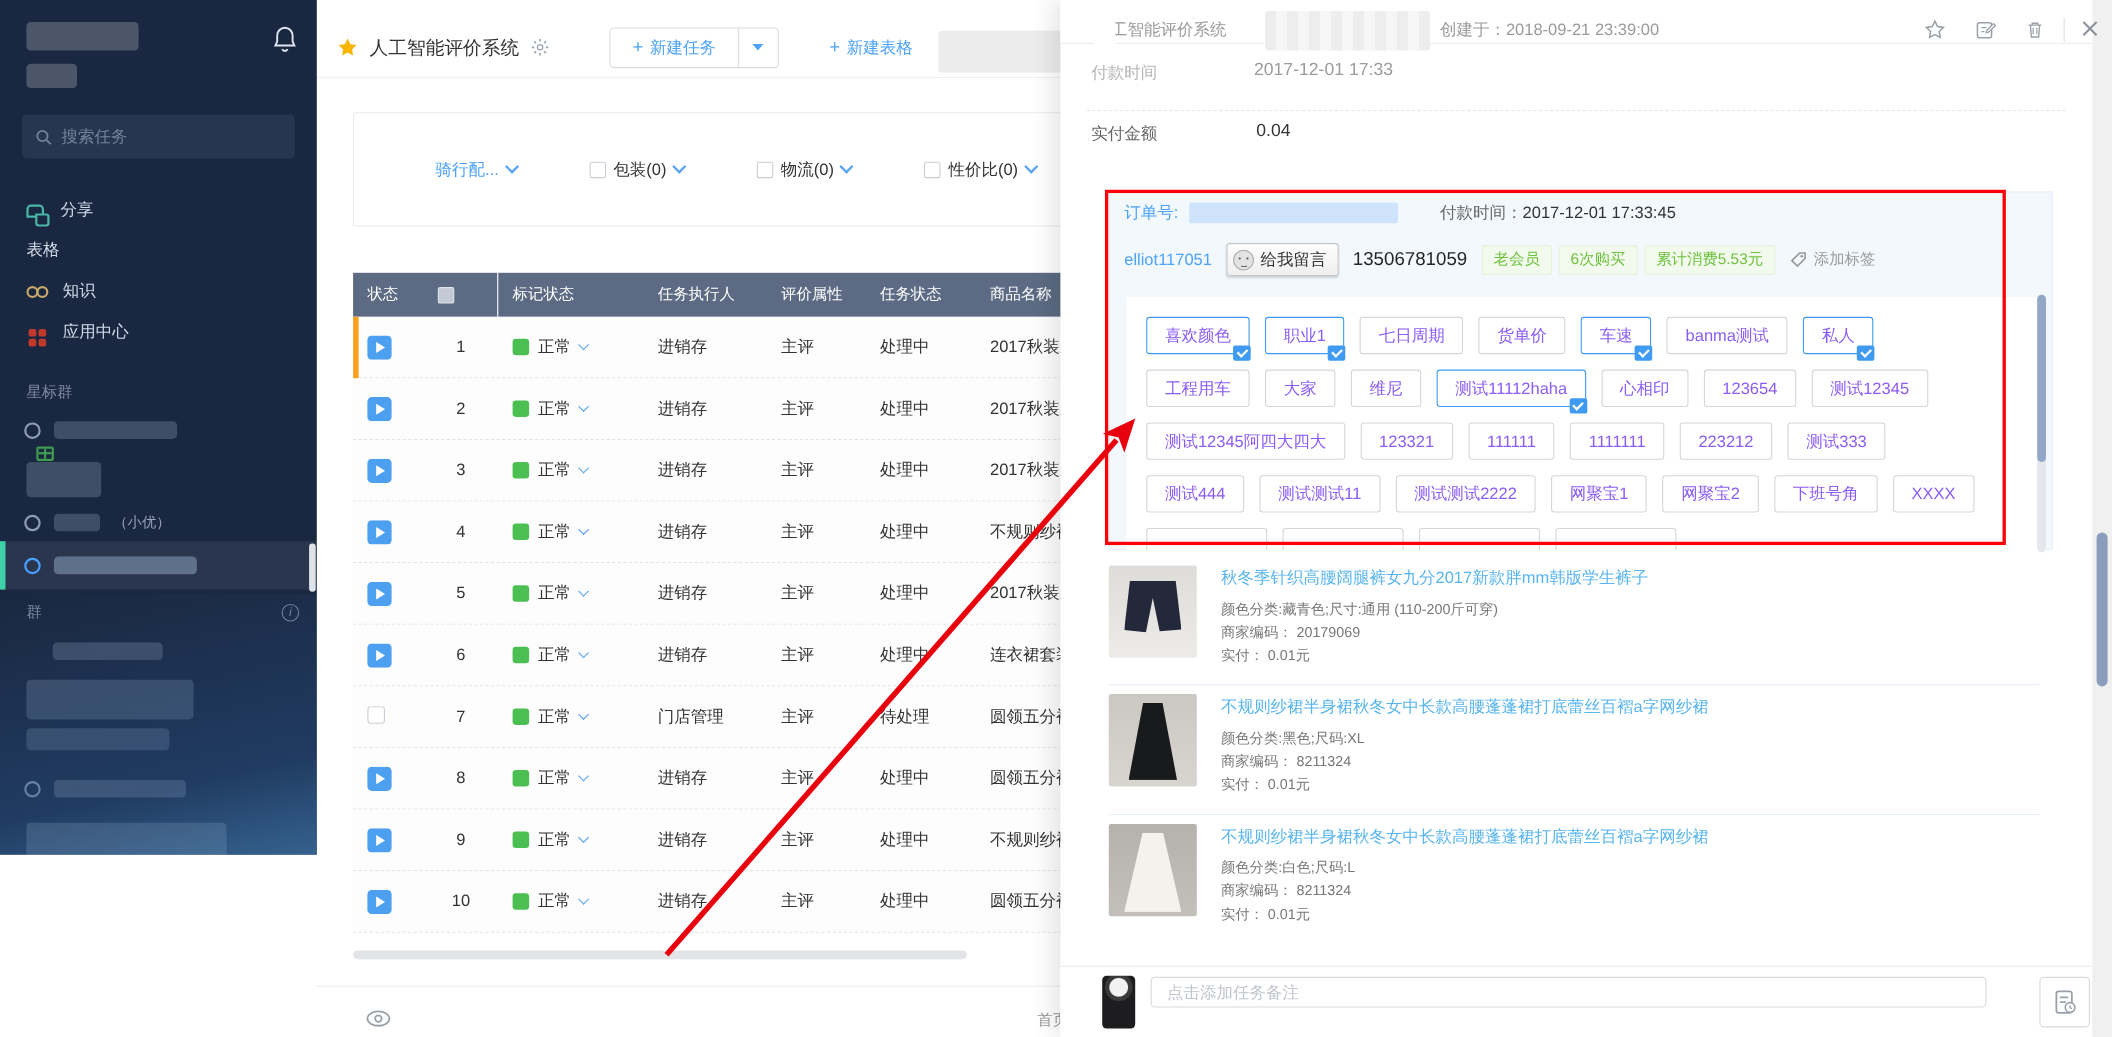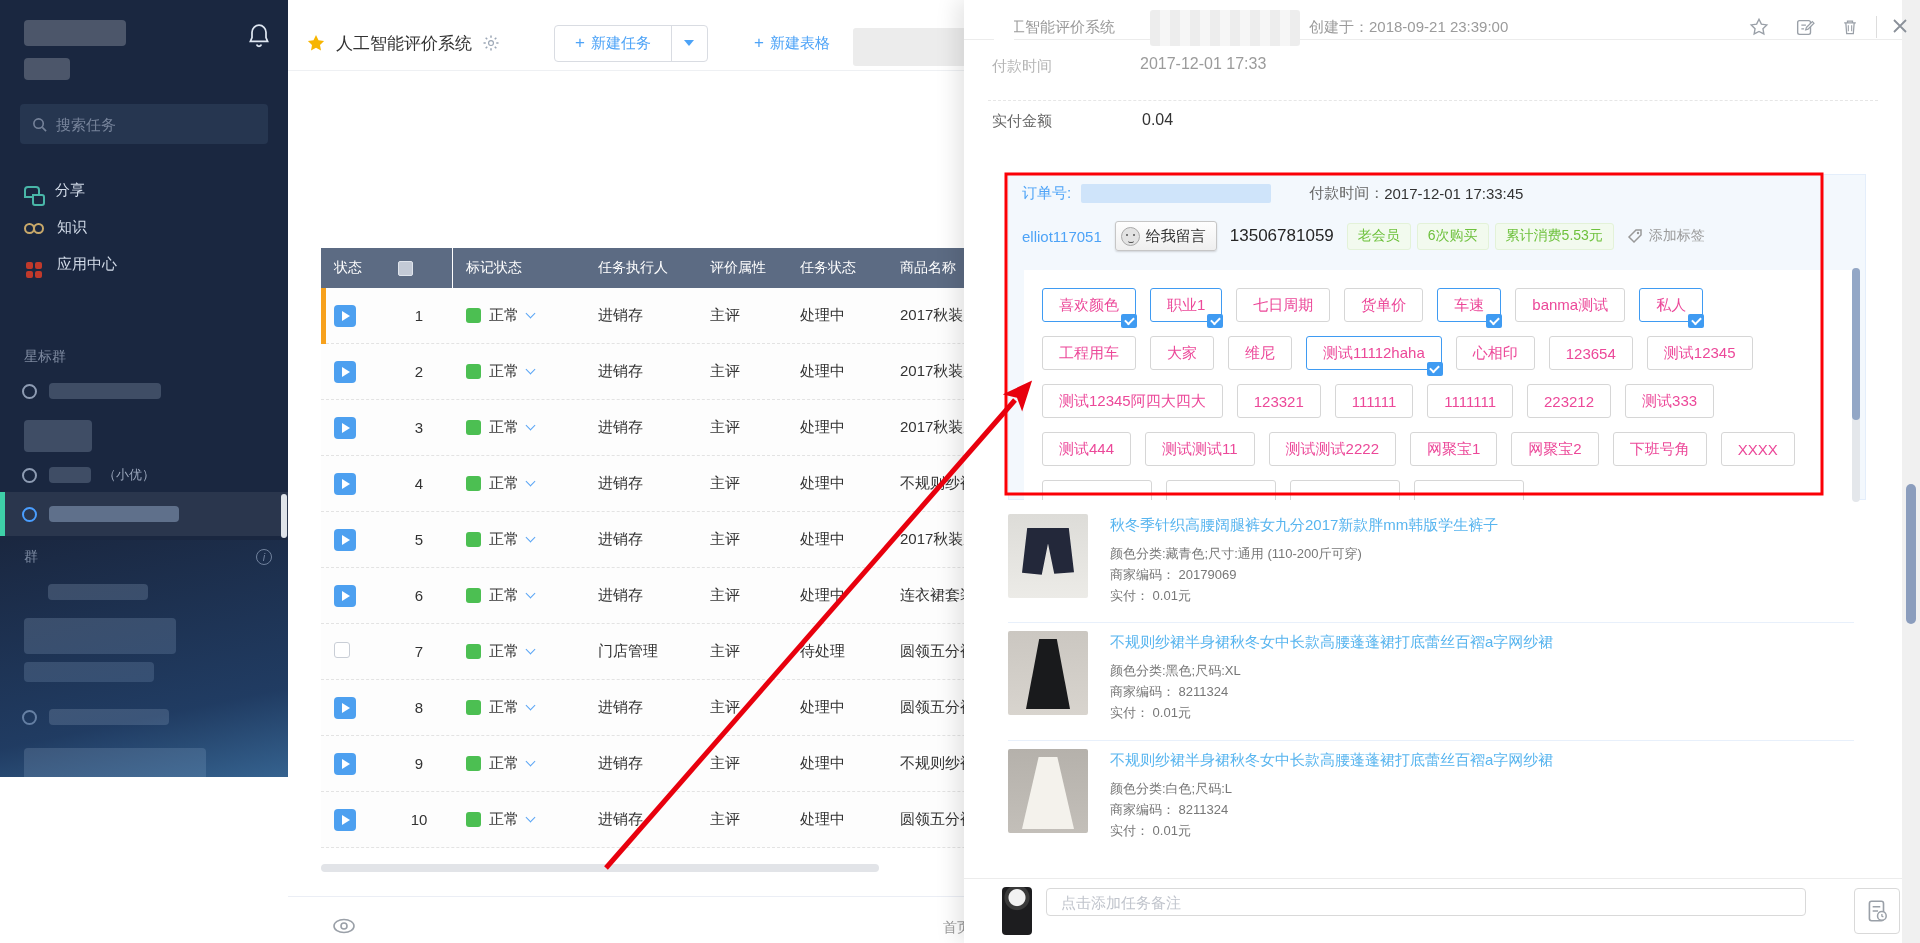--- a/index.html
+++ b/index.html
@@ -104,21 +104,21 @@
   .msg-btn{display:flex;align-items:center;gap:6px;height:30px;padding:0 10px 0 5px;border:1px solid #c6c6c6;border-radius:3px;background:linear-gradient(#fefefe,#efefef);box-shadow:0 1px 2px rgba(0,0,0,.15);font-size:15px;color:#333;cursor:pointer;}
   .face{width:19px;height:19px;border-radius:50%;background:#e3e3e3;border:1px solid #a9a9a9;position:relative;}
   .face::before{content:"";position:absolute;left:4px;top:6px;width:2.5px;height:2.5px;border-radius:50%;background:#555;box-shadow:7px 0 0 #555;}
   .face::after{content:"";position:absolute;left:6px;top:11px;width:6px;height:3px;border-bottom:1.5px solid #555;border-radius:50%;}
   .buyer-phone{font-size:17px;color:#262626;}
   .badges{display:flex;gap:6px;}
   .badge{height:27px;padding:0 10px;background:#f2faee;border:1px solid #e3f2d8;color:#6ec13d;font-size:14px;border-radius:3px;display:flex;align-items:center;white-space:nowrap;}
   .add-tag{display:flex;align-items:center;gap:6px;color:#9b9b9b;font-size:14px;cursor:pointer;white-space:nowrap;}
   .tag-card{position:absolute;left:60px;top:270px;width:830px;height:230px;background:#fff;overflow:hidden;padding:18px 0 0 18px;}
   .tag-row{display:flex;gap:14px;margin-bottom:14px;}
-  .tag{position:relative;height:34px;padding:0 16px;border:1px solid #d6d6d6;border-radius:3px;background:#fff;font-size:15px;color:#ec4899;display:flex;align-items:center;white-space:nowrap;cursor:pointer;}
+  .tag{position:relative;height:34px;padding:0 16px;border:1px solid #d6d6d6;border-radius:3px;background:#fff;font-size:15px;color:#8b5cf6;display:flex;align-items:center;white-space:nowrap;cursor:pointer;}
   .tag.checked{border-color:#3f9bf2;}
   .chk{display:none;position:absolute;right:-2px;bottom:-7px;width:16px;height:14px;background:#3f9bf2;border-radius:2px;align-items:center;justify-content:center;}
   .chk::after{content:"";width:7px;height:4px;border-left:2px solid #fff;border-bottom:2px solid #fff;transform:rotate(-45deg);margin-top:-2px;}
   .tag.checked .chk{display:flex;}
   .tag.ghost{width:110px;}
   .inner-scroll{position:absolute;left:888px;top:268px;width:8px;height:234px;background:#e4e7eb;border-radius:4px;}
   .inner-scroll::before{content:"";position:absolute;left:0;top:0;width:8px;height:152px;background:#93a7c6;border-radius:4px;}
   .product{position:absolute;left:44px;width:846px;display:flex;gap:22px;padding-top:8px;}
   .product.b{border-top:1px solid #e8f0fb;}
   .p-img{width:80px;height:84px;border-radius:2px;flex:none;position:relative;overflow:hidden;background:#e6e5e1;}
@@ -162,20 +162,24 @@
       </svg>
       <input placeholder="搜索任务" style="">
     </div>
     <nav class="sb-menu">
 
         <div class="sb-item">
           <span class="mi-icon share"></span>
           <span class="sb-label">分享</span>
         </div>
 
+        <div class="sb-item">
+          <span class="mi-icon table"></span>
+          <span class="sb-label">表格</span>
+        </div>
 
         <div class="sb-item">
           <span class="mi-icon knowledge"></span>
           <span class="sb-label">知识</span>
         </div>
 
         <div class="sb-item">
           <span class="mi-icon appcenter"></span>
           <span class="sb-label">应用中心</span>
         </div>
@@ -240,20 +244,46 @@
           <span class="caret"></span>
         </div>
       </div>
       <div class="new-sheet">
         <span class="plus">+</span>
         <span>新建表格</span>
       </div>
       <div class="m-blur"></div>
     </div>
 
+    <div class="filter-box">
+      <div class="f-item">
+        <span class="f-primary">骑行配...</span>
+        <span class="chev"></span>
+      </div>
+      <div style="display:flex;">
+
+          <div class="f-item">
+            <span class="cb"></span>
+            <span class="f-label">包装(0)</span>
+            <span class="chev"></span>
+          </div>
+
+          <div class="f-item">
+            <span class="cb"></span>
+            <span class="f-label">物流(0)</span>
+            <span class="chev"></span>
+          </div>
+
+          <div class="f-item">
+            <span class="cb"></span>
+            <span class="f-label">性价比(0)</span>
+            <span class="chev"></span>
+          </div>
+        </div>
+    </div>
 
 
     <div class="table">
       <div class="thead">
         <div>状态</div>
         <div class="th-sep">
             <span class="th-cb"></span>
           </div>
         <div>标记状态</div>
         <div>任务执行人</div>

